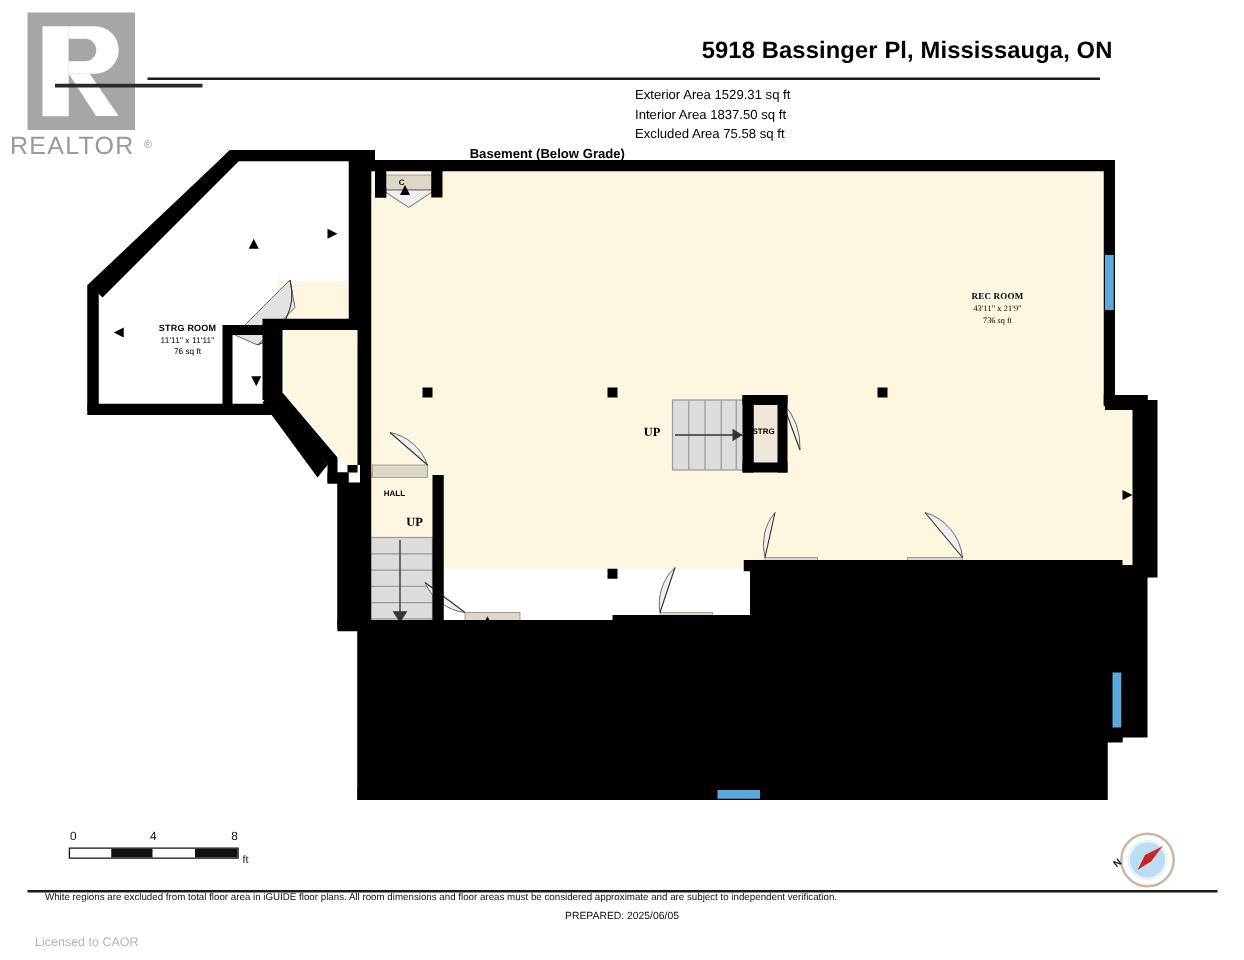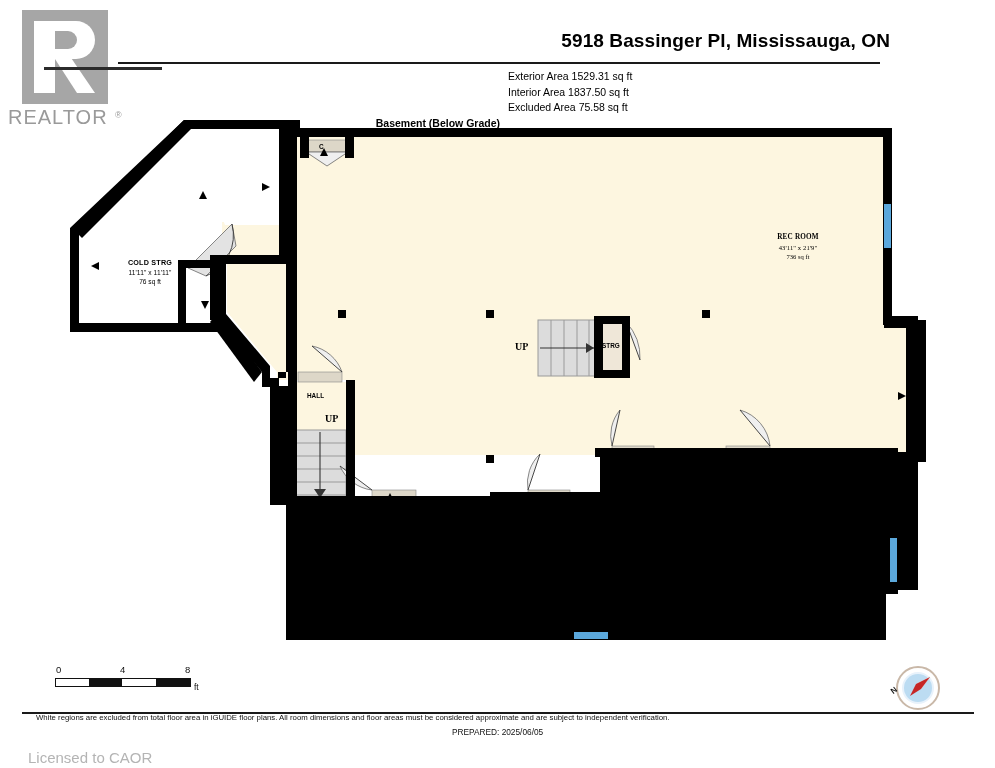--- a/index.html
+++ b/index.html
@@ -234,21 +234,21 @@
     left: 36px;
     top: 713px;
     width: 930px;
     font-size: 7.8px;
     color: #111;
   }
   #licensed {
     position: absolute;
     left: 8px;
     top: 749px;
-    font-size: 15px;
+    font-size: 10px;
     color: #b4b4b4;
     padding-left: 20px;
   }
 
   
   #compass {
     position: absolute;
     left: 890px;
     top: 660px;
     width: 56px;
@@ -506,21 +506,21 @@
 
   <g fill="#000000">
     <rect x="338" y="310" width="8" height="8"></rect>
     <rect x="486" y="310" width="8" height="8"></rect>
     <rect x="702" y="310" width="8" height="8"></rect>
     <rect x="486" y="455" width="8" height="8"></rect>
   </g>
 </svg>
 
 <div class="room-label" style="left:90px; top:258px; width:120px;">
-  <span class="rl-name">COLD STRG</span>
+  <span class="rl-name">STRG ROOM</span>
   <span class="rl-dim">11'11" x 11'11"</span>
   <span class="rl-area">76 sq ft</span>
 </div>
 
 <div class="room-label" style="left:738px; top:233px; width:120px;font-family:Liberation Serif, serif;">
   <span class="rl-name">REC ROOM</span>
   <span class="rl-dim">43'11" x 21'9"</span>
   <span class="rl-area">736 sq ft</span>
 </div>
 

